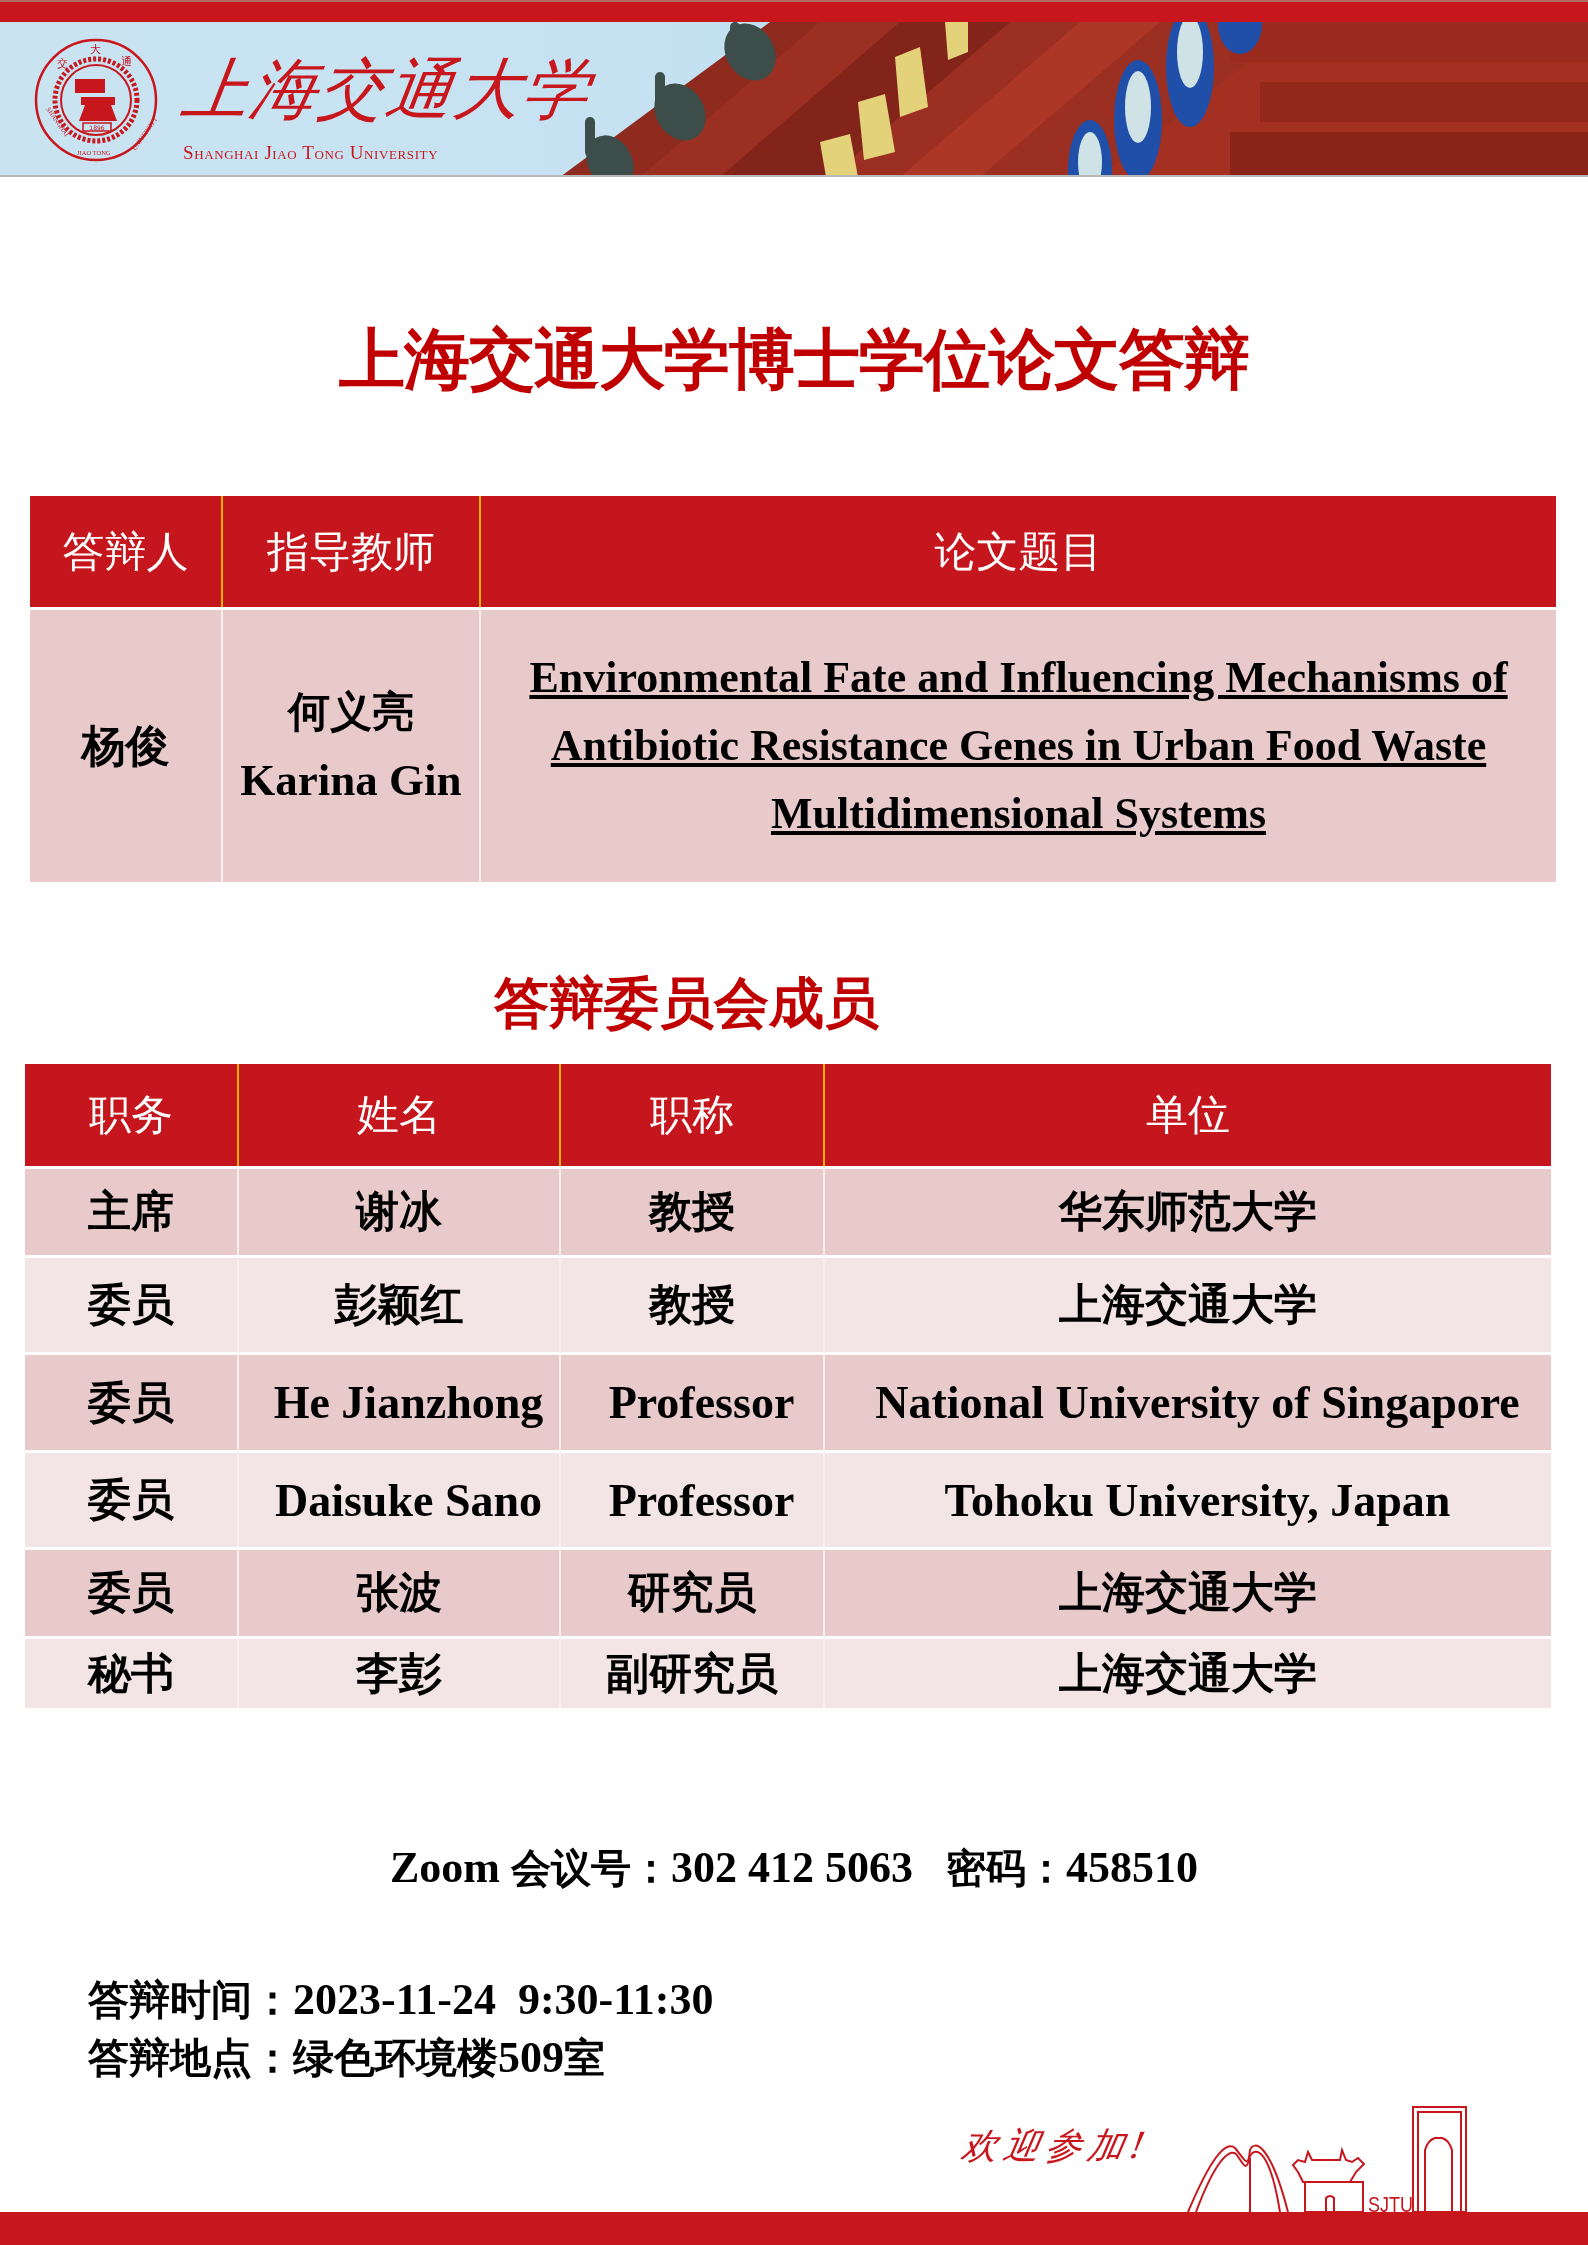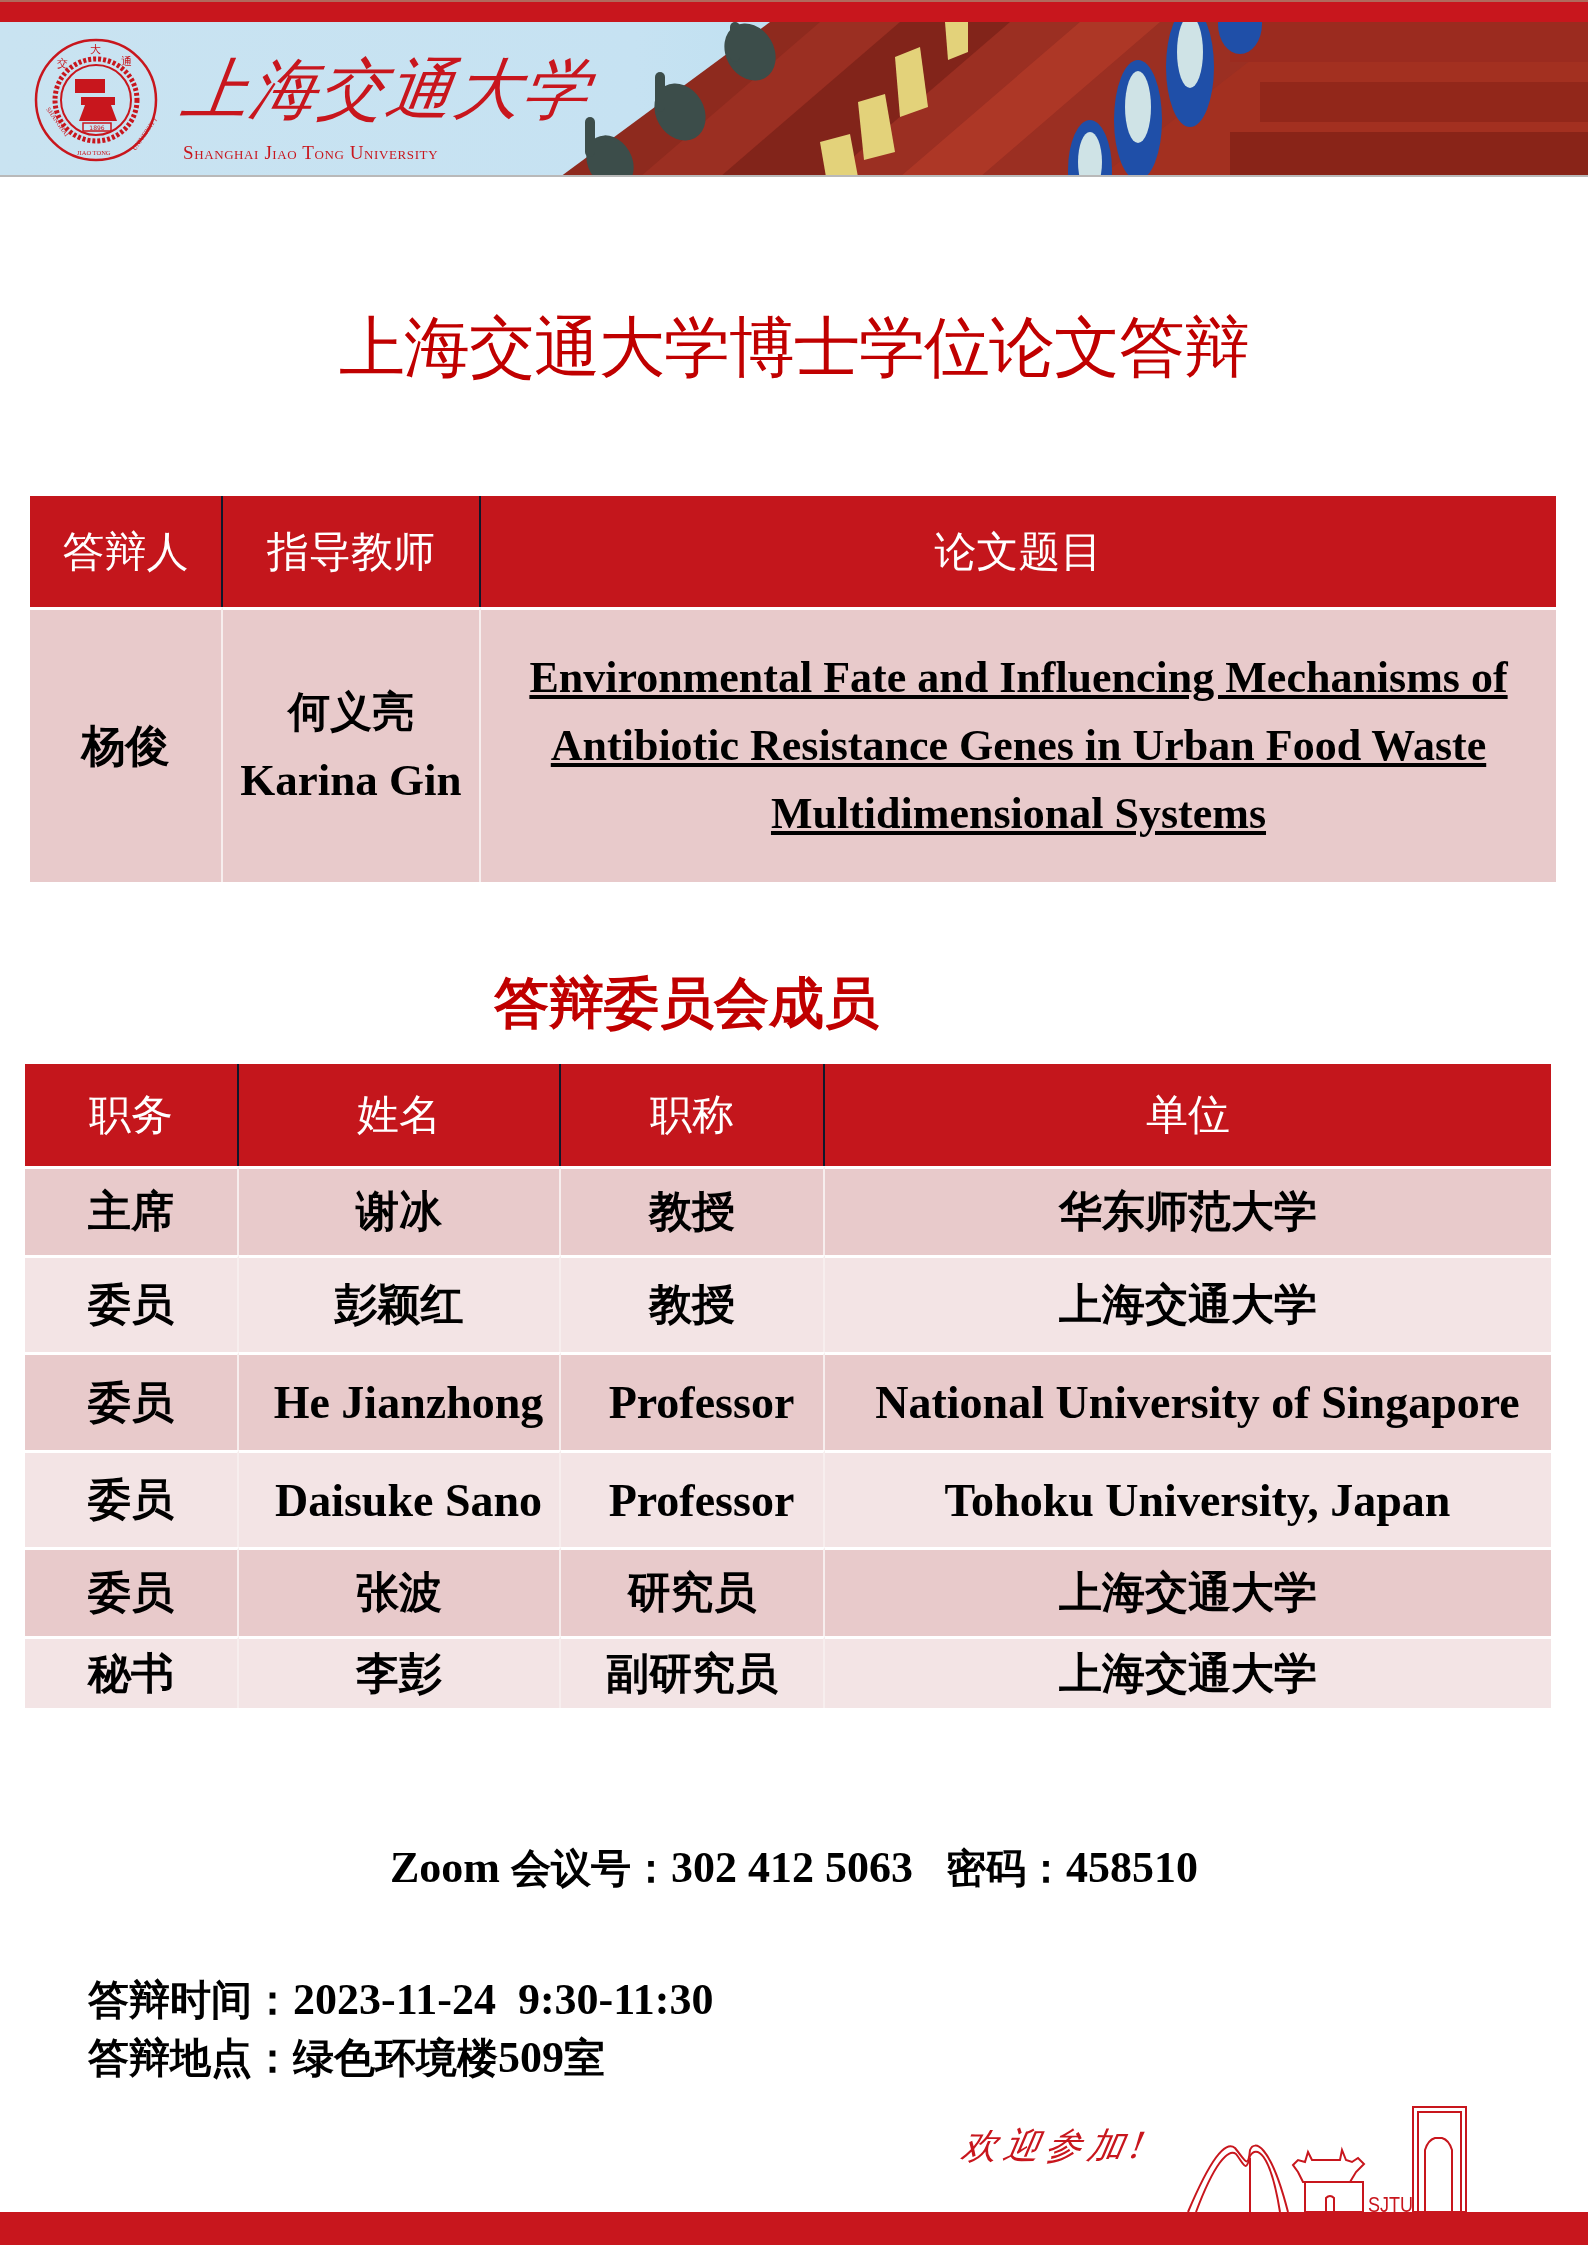--- a/index.html
+++ b/index.html
@@ -16,27 +16,27 @@
     background: linear-gradient(90deg, #c9e3f1 0%, #c6e2f2 40%, #bcdff0 55%, #9fcbe6 60%); border-bottom: 2px solid #b9b9b9; box-sizing: border-box; }
   .banner svg { position: absolute; left: 0; top: 0; }
 
   .seal { left: 33px; top: 37px; width: 126px; height: 126px; }
   .logo-cn { left: 183px; top: 44px; height: 92px; width: 350px; color: #c8161d;
     font-family: "DejaVu Serif", serif; font-size: 66px; font-style: italic; letter-spacing: 2px; line-height: 92px; white-space: nowrap;
     transform: skewX(-8deg); }
   .logo-en { left: 183px; top: 142px; color: #c8161d; font-family: "Liberation Serif", serif; font-size: 19px; letter-spacing: 0.6px; white-space: nowrap; font-variant: small-caps; }
 
   
-  .main-title { left: 0; width: 1588px; top: 306px; text-align: center; color: #c00000;
-    font-family: "DejaVu Sans", sans-serif; font-weight: normal; font-size: 66px; line-height: 84px; letter-spacing: -1px; }
+  .main-title { left: 0; width: 1588px; top: 318px; text-align: center; color: #c00000;
+    font-family: "DejaVu Sans", sans-serif; font-weight: bold; font-size: 66px; line-height: 84px; letter-spacing: -1px; }
 
   
   .tbl { border-collapse: separate; border-spacing: 0; table-layout: fixed; }
   .tbl th { background: #c4161c; color: #ffffff; font-weight: normal;
-    font-family: "DejaVu Serif", serif; font-size: 42px; border-right: 2px solid #0f172a; padding: 0; }
+    font-family: "DejaVu Serif", serif; font-size: 42px; border-right: 2px solid #eab308; padding: 0; }
   .tbl th:last-child { border-right: none; margin-left: 45px; }
   .tbl td { text-align: center; vertical-align: middle; color: #000; padding: 0;
     border-right: 2px solid #f7eeee; border-top: 3px solid #ffffff; }
   .tbl td:last-child { border-right: none; }
   .row-dark td { background: #e8cacb; }
   .row-light td { background: #f3e4e5; }
 
   #thesis-table { left: 30px; top: 496px; width: 1526px; }
   #thesis-table th { height: 111px; }
   #thesis-table td { height: 240px; font-size: 44px; font-weight: bold; line-height: 68px; }

